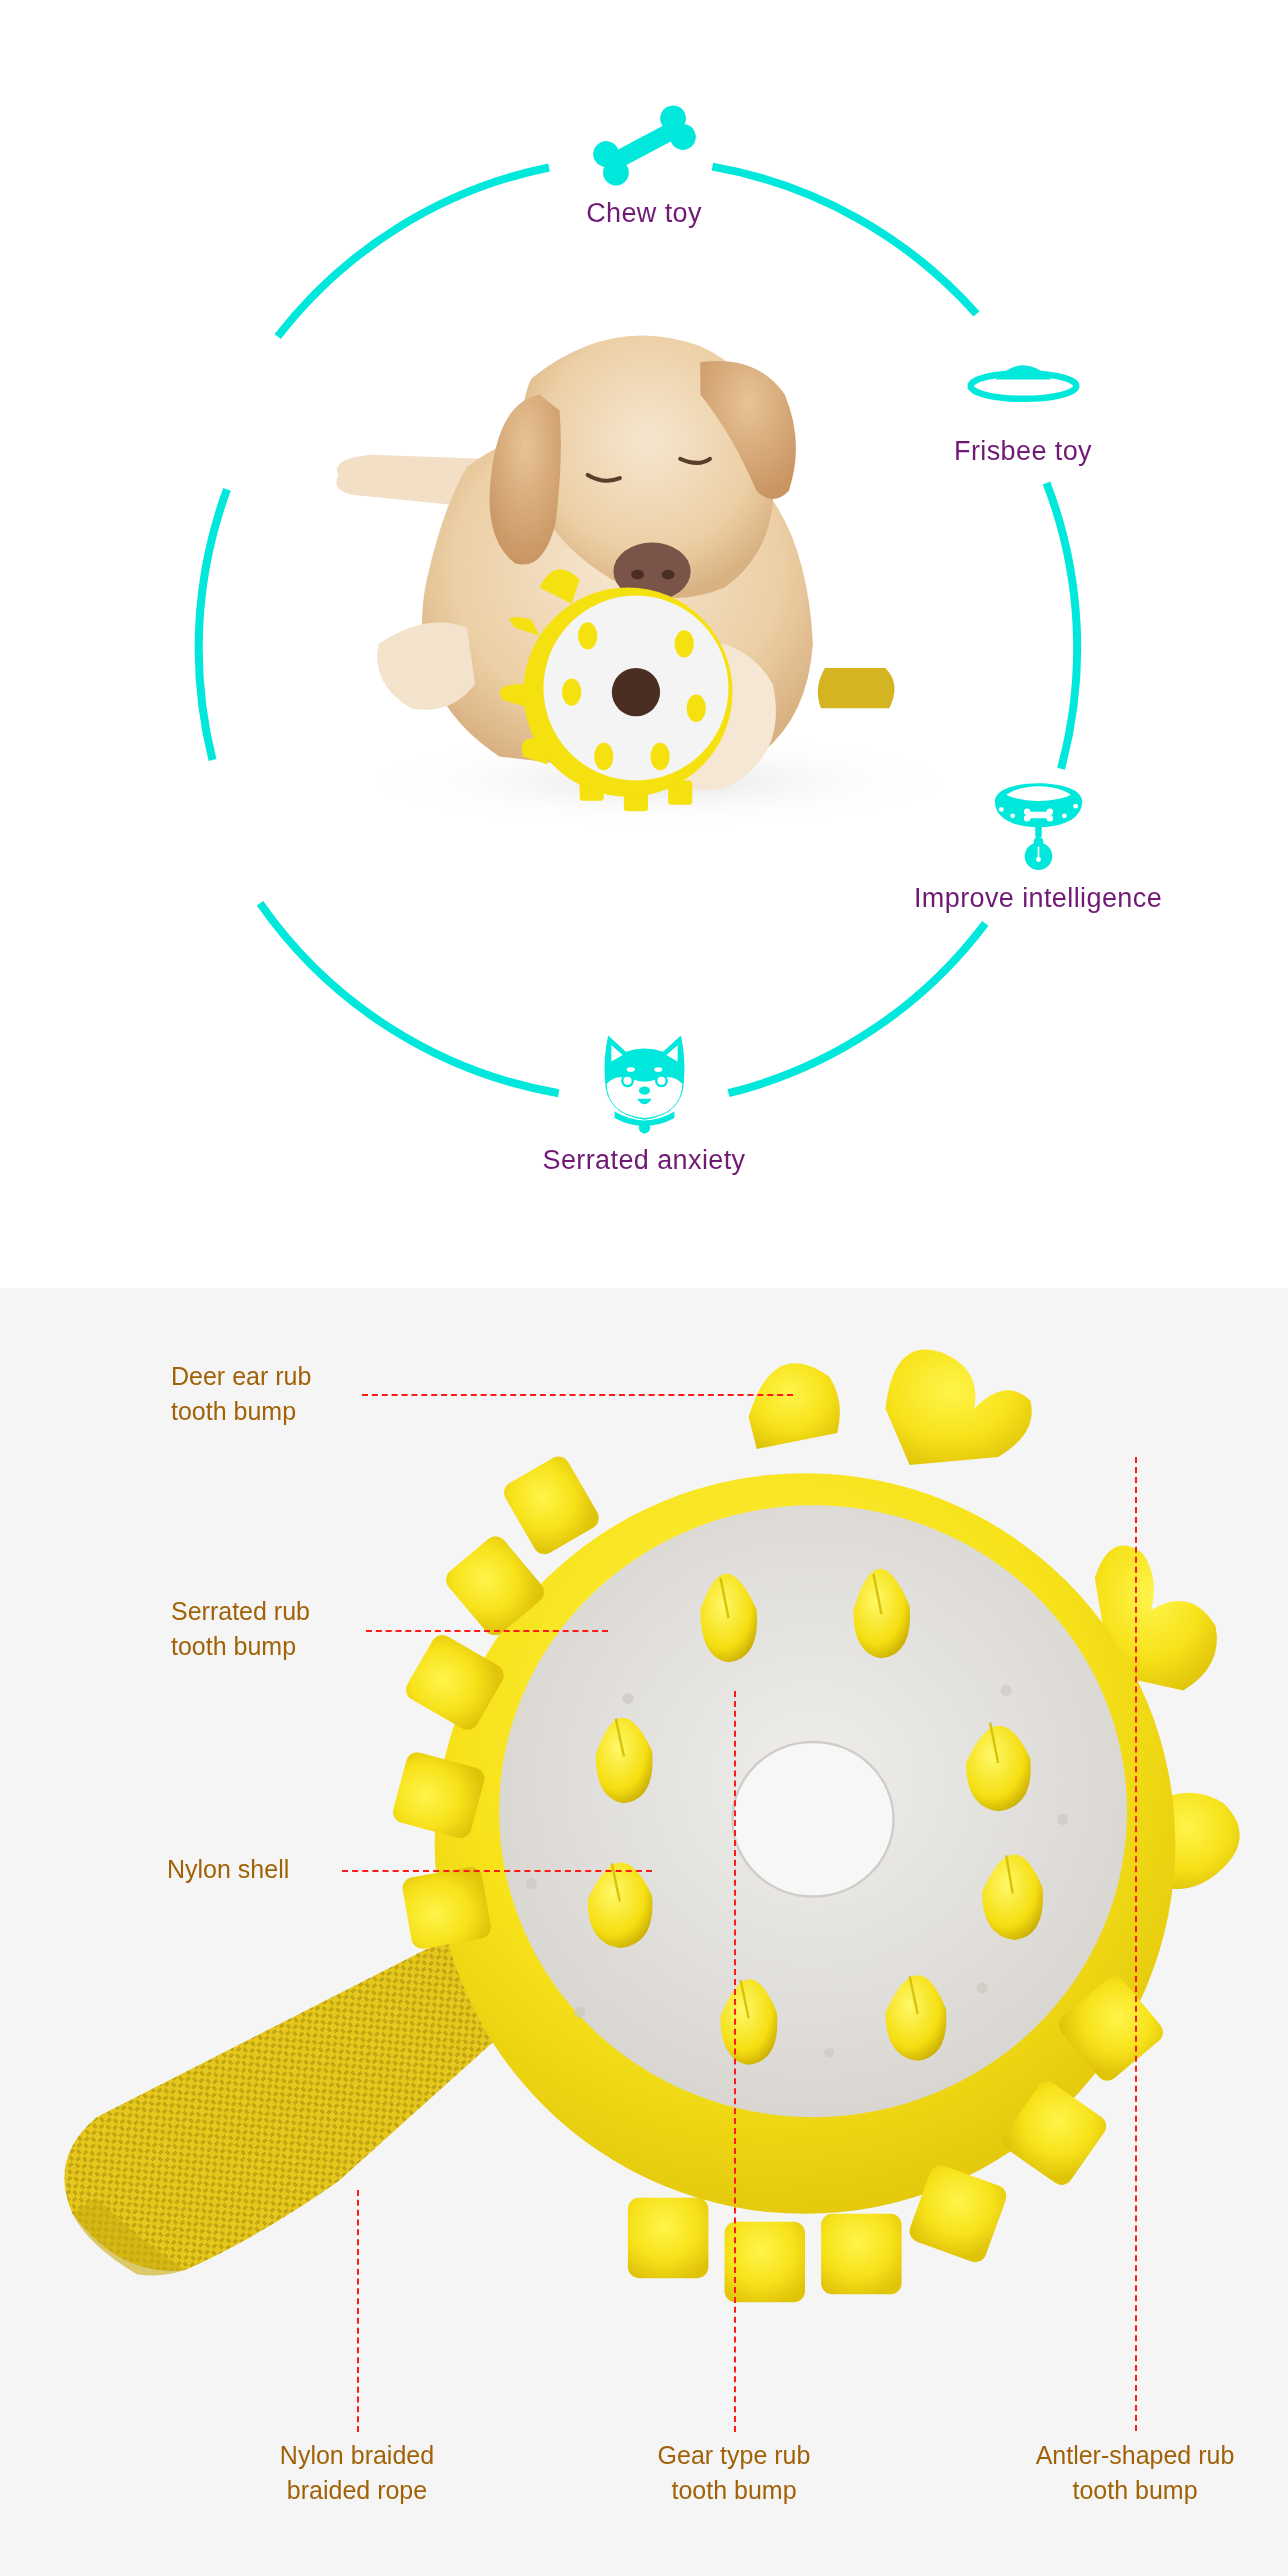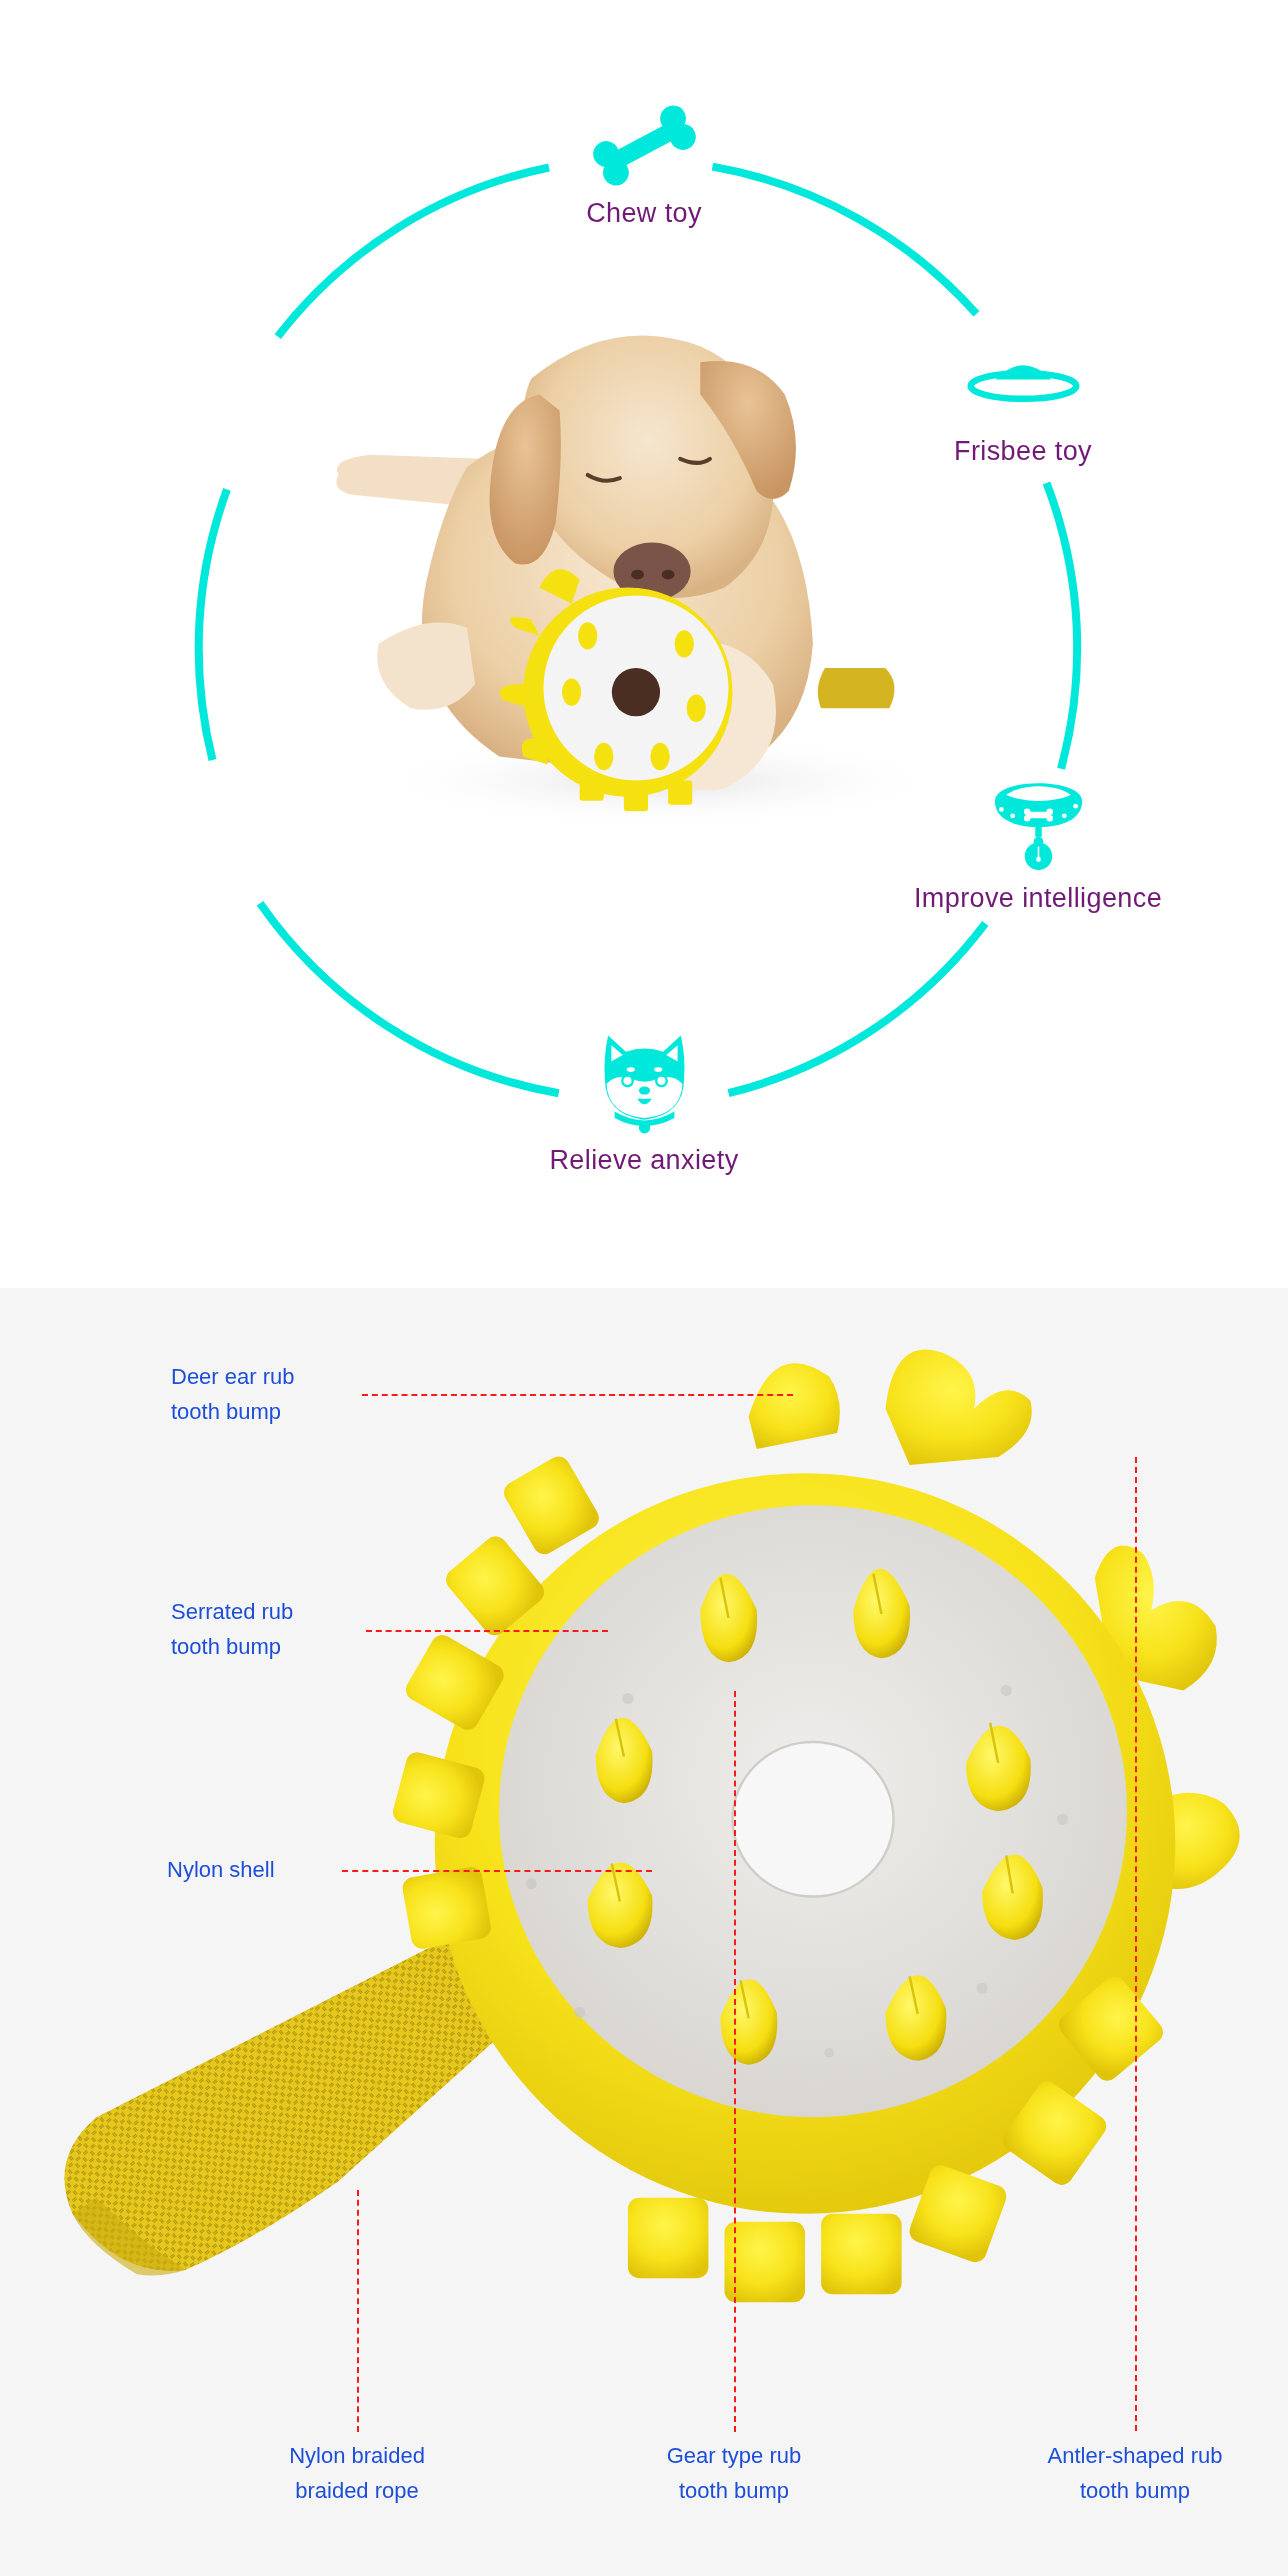--- a/index.html
+++ b/index.html
@@ -13,21 +13,21 @@
 
   .feature { position: absolute; text-align: center; }
   .feature .icon { display: block; margin: 0 auto; }
   .feature .label {
     display: block; color: #701a75; font-size: 27px; letter-spacing: 0.4px;
     white-space: nowrap; font-family: "Liberation Sans", sans-serif;
   }
 
   .hero-photo { position: absolute; left: 322px; top: 306px; width: 644px; height: 547px; }
 
-  .callout { position: absolute; color: #1d4ed8; font-size: 22px; line-height: 35px; white-space: nowrap; font-family: "Liberation Sans", sans-serif; }
+  .callout { position: absolute; color: #a16207; font-size: 25px; line-height: 35px; white-space: nowrap; font-family: "Liberation Sans", sans-serif; }
   .callout.center { text-align: center; }
   .dash-h { position: absolute; height: 0; border-top: 2.4px dashed #ff1a1a; }
   .dash-v { position: absolute; width: 0; border-left: 2.4px dashed #ff1a1a; }
 
   .product { position: absolute; left: 0; top: 1288px; width: 1288px; height: 1288px; }
 </style>
 </head>
 <body>
 
 <div class="section-top">
@@ -105,21 +105,21 @@
         <circle cx="34" cy="58" r="5" fill="#fff"></circle>
       <circle cx="76" cy="58" r="8" fill="#00E8DC"></circle>
         <circle cx="76" cy="58" r="5" fill="#fff"></circle>
       <ellipse cx="38" cy="44" rx="5" ry="3" fill="#fff"></ellipse>
       <ellipse cx="72" cy="44" rx="5" ry="3" fill="#fff"></ellipse>
       <ellipse cx="55" cy="70" rx="7" ry="5" fill="#00E8DC"></ellipse>
       <path d="M 46 80 Q 55 94 64 80 Z" fill="#00E8DC"></path>
       <path d="M 18 96 Q 55 118 92 96 L 92 104 Q 55 124 18 104 Z" fill="#00E8DC"></path>
       <circle cx="55" cy="116" r="7" fill="#00E8DC"></circle>
     </svg>
-    <span class="label" style="margin-top:9.7px;">Relieve anxiety</span>
+    <span class="label" style="margin-top:9.7px;">Serrated anxiety</span>
   </div>
 
 
 
   <svg class="hero-photo" viewBox="0 0 800 680">
     <defs>
       <radialGradient id="fur" cx="50%" cy="40%" r="60%">
         <stop offset="0%" stop-color="#f6e6cf"></stop>
         <stop offset="70%" stop-color="#eccfa5"></stop>
         <stop offset="100%" stop-color="#d9b283"></stop>

